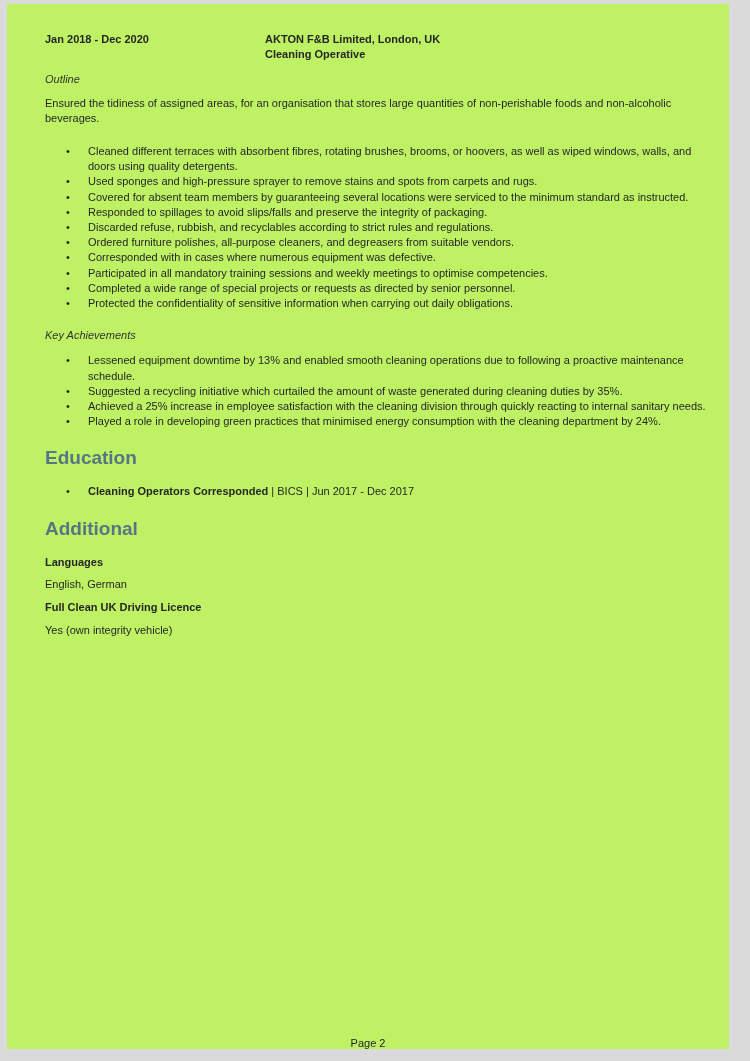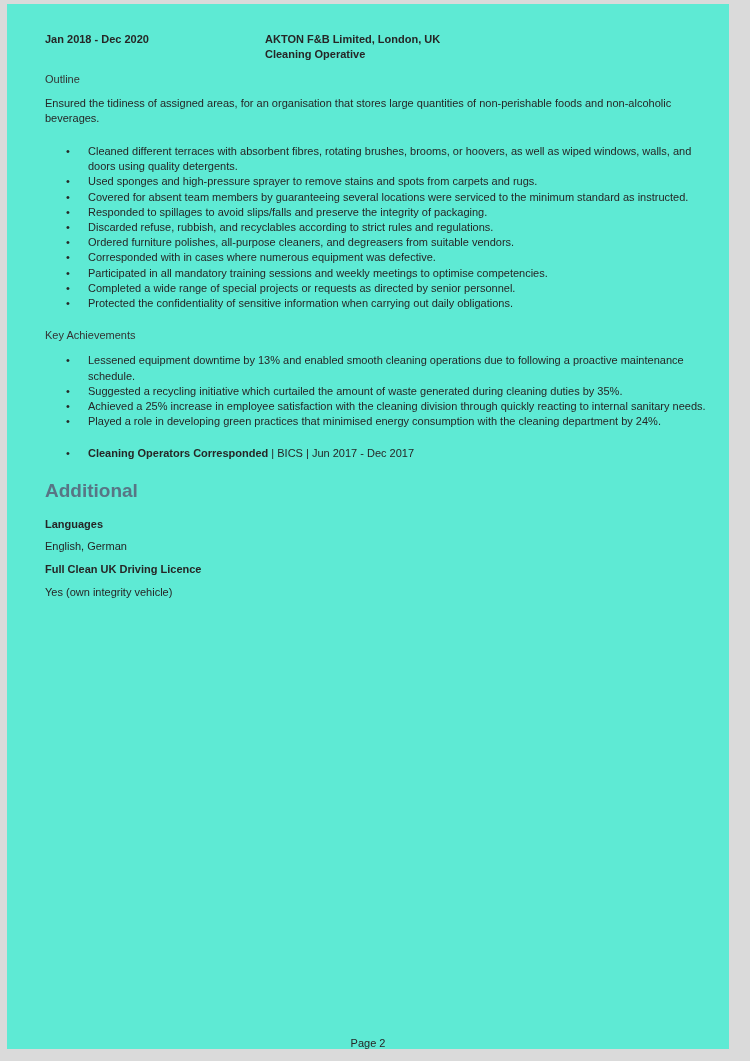--- a/index.html
+++ b/index.html
@@ -6,38 +6,39 @@
   html, body { width: 750px; height: 1061px; }
   body {
     background: #dadada;
     font-family: "Liberation Sans", sans-serif;
     position: relative;
     overflow: hidden;
   }
   .page {
     position: absolute;
     left: 7px; top: 4px; right: 21px; bottom: 12px;
-    background: #5eead4;
+    background: #bef264;
     display: flex;
     flex-direction: column;
   }
   .content {
     padding: 28px 23px 0 38px;
     font-size: 11px;
     line-height: 15.2px;
     color: #262626;
   }
   .job-header {
     display: flex;
     font-weight: bold;
     margin-bottom: 10px;
   }
   .job-dates { width: 220px; flex-shrink: 0; }
   .job-org div { }
   .section-label {
+    font-style: italic;
     color: #333333;
     margin-bottom: 8px;
   }
   .para { margin-bottom: 18px; }
   ul.bullets {
     list-style: none;
     margin-bottom: 17px;
     margin-top: 10px;
   }
   ul.bullets li {
@@ -116,20 +117,21 @@
 
         <li>Lessened equipment downtime by 13% and enabled smooth cleaning operations due to following a proactive maintenance schedule.</li>
 
         <li>Suggested a recycling initiative which curtailed the amount of waste generated during cleaning duties by 35%.</li>
 
         <li>Achieved a 25% increase in employee satisfaction with the cleaning division through quickly reacting to internal sanitary needs.</li>
 
         <li>Played a role in developing green practices that minimised energy consumption with the cleaning department by 24%.</li>
       </ul>
 
+    <h2 class="section-heading">Education</h2>
     <ul class="bullets edu-list">
 
         <li><span class="b">Cleaning Operators Corresponded</span><span> | BICS | Jun 2017 - Dec 2017</span></li>
       </ul>
 
     <h2 class="section-heading">Additional</h2>
     <div class="additional-entries">
 
         <div class="add-entry">
           <p class="entry-label">Languages</p>

